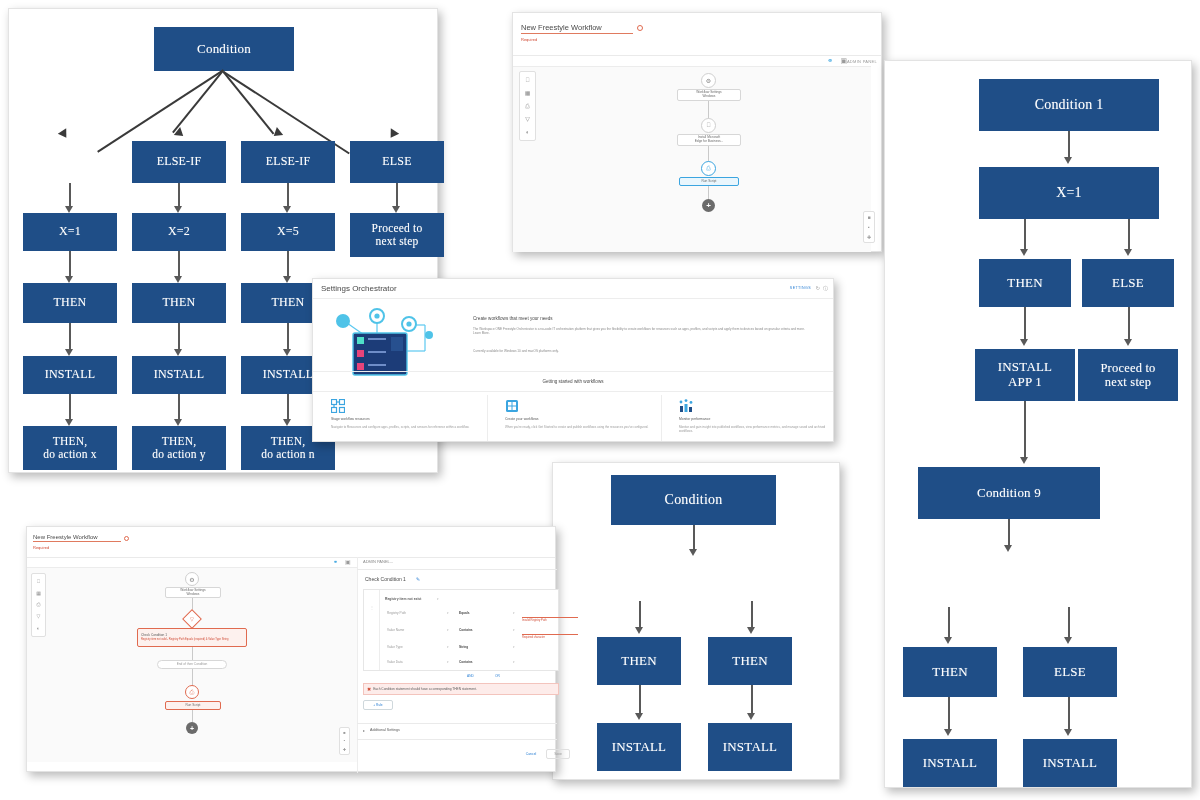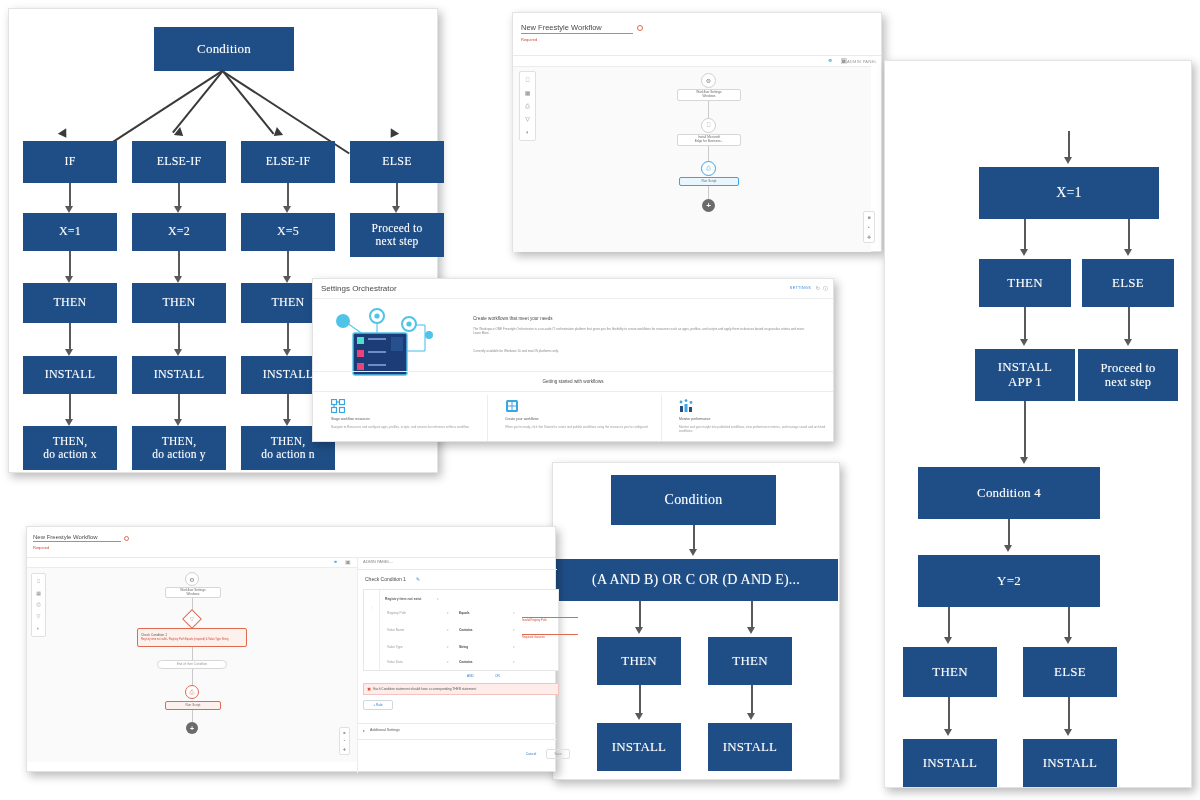--- a/index.html
+++ b/index.html
@@ -163,21 +163,20 @@
 
       <div class="diag" style="left:215px; top:62px; width:80px; transform: rotate(129deg);"></div>
       <div class="diagtip" style="left:163px; top:122px; transform: rotate(-51deg);"></div>
 
       <div class="diag" style="left:215px; top:62px; width:80px; transform: rotate(51deg);"></div>
       <div class="diagtip" style="left:266px; top:122px; transform: rotate(51deg);"></div>
 
       <div class="diag" style="left:215px; top:62px; width:150px; transform: rotate(33deg);"></div>
       <div class="diagtip" style="left:381px; top:122px; transform: rotate(33deg);"></div>
 
-      <div class="node" style="left:14px; top:132px; width:94px; height:42px; font-size:12px;">IF</div>
       <div class="edge v" style="left:60px; top:174px; height:25px;"></div>
       <div class="arrowhead" style="left:56px; top:197px;"></div>
       <div class="node" style="left:14px; top:204px; width:94px; height:38px; font-size:12px;">X=1</div>
       <div class="edge v" style="left:60px; top:242px; height:27px;"></div>
       <div class="arrowhead" style="left:56px; top:267px;"></div>
       <div class="node" style="left:14px; top:274px; width:94px; height:40px; font-size:12px;">THEN</div>
       <div class="edge v" style="left:60px; top:314px; height:28px;"></div>
       <div class="arrowhead" style="left:56px; top:340px;"></div>
       <div class="node" style="left:14px; top:347px; width:94px; height:38px; font-size:12px;">INSTALL</div>
       <div class="edge v" style="left:60px; top:385px; height:27px;"></div>
@@ -263,20 +262,21 @@
     <div class="zoomctl" style="right:6px; bottom:8px; width:12px; height:32px; font-size:5px;">
       <span>■</span>
       <span>▪</span>
       <span>✚</span>
     </div>
   </div>
 
   <div class="panel" style="left:884px; top:60px; width:308px; height:728px;">
     <div class="fc" style="left:0; top:0; width:100%; height:100%;">
 
+      <div class="node" style="left:94px; top:18px; width:180px; height:52px; font-size:14px;">Condition 1</div>
       <div class="edge v" style="left:183px; top:70px; height:28px;"></div>
       <div class="arrowhead" style="left:179px; top:96px;"></div>
 
       <div class="node" style="left:94px; top:106px; width:180px; height:52px; font-size:14px;">X=1</div>
 
       <div class="edge v" style="left:139px; top:158px; height:32px;"></div>
       <div class="arrowhead" style="left:135px; top:188px;"></div>
       <div class="edge v" style="left:243px; top:158px; height:32px;"></div>
       <div class="arrowhead" style="left:239px; top:188px;"></div>
 
@@ -289,25 +289,24 @@
       <div class="arrowhead" style="left:239px; top:278px;"></div>
 
       <div class="node" style="left:90px; top:288px; width:100px; height:52px; font-size:13px; white-space:pre-line;">INSTALL
 APP 1</div>
       <div class="node" style="left:193px; top:288px; width:100px; height:52px; font-size:12.5px; white-space:pre-line;">Proceed to
 next step</div>
 
       <div class="edge v" style="left:139px; top:340px; height:58px;"></div>
       <div class="arrowhead" style="left:135px; top:396px;"></div>
 
-      <div class="node" style="left:33px; top:406px; width:182px; height:52px; font-size:13px;">Condition 4</div>
+      <div class="node" style="left:33px; top:406px; width:182px; height:52px; font-size:13px;">Condition 9</div>
       <div class="edge v" style="left:123px; top:458px; height:28px;"></div>
       <div class="arrowhead" style="left:119px; top:484px;"></div>
 
-      <div class="node" style="left:33px; top:494px; width:182px; height:52px; font-size:13px;">Y=2</div>
 
       <div class="edge v" style="left:63px; top:546px; height:32px;"></div>
       <div class="arrowhead" style="left:59px; top:576px;"></div>
       <div class="edge v" style="left:183px; top:546px; height:32px;"></div>
       <div class="arrowhead" style="left:179px; top:576px;"></div>
 
       <div class="node" style="left:18px; top:586px; width:94px; height:50px; font-size:13px;">THEN</div>
       <div class="node" style="left:138px; top:586px; width:94px; height:50px; font-size:13px;">ELSE</div>
 
       <div class="edge v" style="left:63px; top:636px; height:34px;"></div>
@@ -394,21 +393,20 @@
     <div class="fo-card-p" style="left:366px; top:146px; width:148px;">Monitor and gain insight into published workflows, view performance metrics, and manage saved and archived workflows.</div>
   </div>
 
   <div class="panel" style="left:552px; top:462px; width:288px; height:318px;">
     <div class="fc" style="left:0; top:0; width:100%; height:100%;">
 
       <div class="node" style="left:58px; top:12px; width:165px; height:50px; font-size:14px;">Condition</div>
       <div class="edge v" style="left:140px; top:62px; height:26px;"></div>
       <div class="arrowhead" style="left:136px; top:86px;"></div>
 
-      <div class="node" style="left:1px; top:96px; width:284px; height:42px; font-size:14px;">(A AND B) OR C OR (D AND E)...</div>
 
       <div class="edge v" style="left:86px; top:138px; height:28px;"></div>
       <div class="arrowhead" style="left:82px; top:164px;"></div>
       <div class="edge v" style="left:198px; top:138px; height:28px;"></div>
       <div class="arrowhead" style="left:194px; top:164px;"></div>
 
       <div class="node" style="left:44px; top:174px; width:84px; height:48px; font-size:13px;">THEN</div>
       <div class="node" style="left:155px; top:174px; width:84px; height:48px; font-size:13px;">THEN</div>
 
       <div class="edge v" style="left:86px; top:222px; height:30px;"></div>

